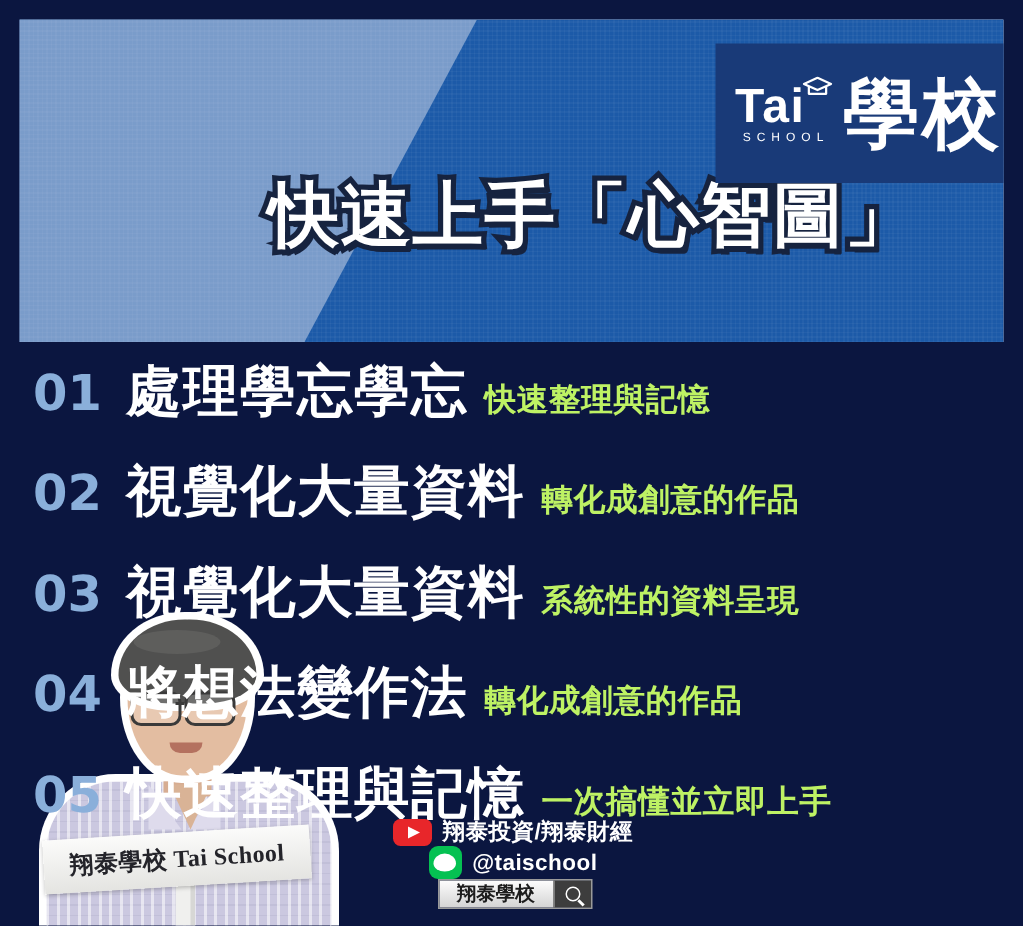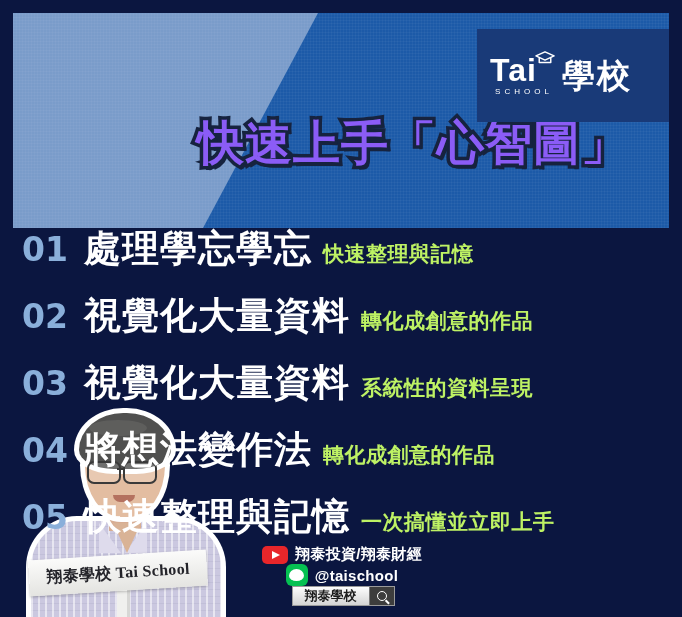--- a/index.html
+++ b/index.html
@@ -195,25 +195,25 @@
     font-weight: bold;
     font-size: 16px;
     color: #24242a;
     white-space: nowrap;
     letter-spacing: .3px;
   }
 
   
   .hero-title {
     position: absolute;
-    left: 197px;
+    left: 179px;
     top: 112px;
     font-size: 47px;
     font-weight: bold;
-    color: #8b5cf6;
+    color: #ffffff;
     letter-spacing: 1px;
     white-space: nowrap;
     -webkit-text-stroke: 7px #16233f;
     paint-order: stroke fill;
     text-shadow: 3px 4px 0 #16233f;
   }
 
   
   .logo-badge {
     position: absolute;
@@ -249,32 +249,32 @@
   }
   .logo-school {
     font-size: 8px;
     letter-spacing: 4px;
     color: #ffffff;
     text-align: center;
     margin-top: 2px;
     padding-left: 2px;
   }
   .logo-cn {
-    font-size: 33px;
+    font-size: 51px;
     font-weight: bold;
     color: #ffffff;
     letter-spacing: 2px;
     line-height: 1;
   }
 
   
   .list {
     position: absolute;
     left: 0;
-    top: 224px;
+    top: 236px;
     width: 563px;
   }
   .row {
     display: flex;
     align-items: baseline;
     height: 67px;
     padding-left: 22px;
     box-sizing: border-box;
   }
   .row-num {

